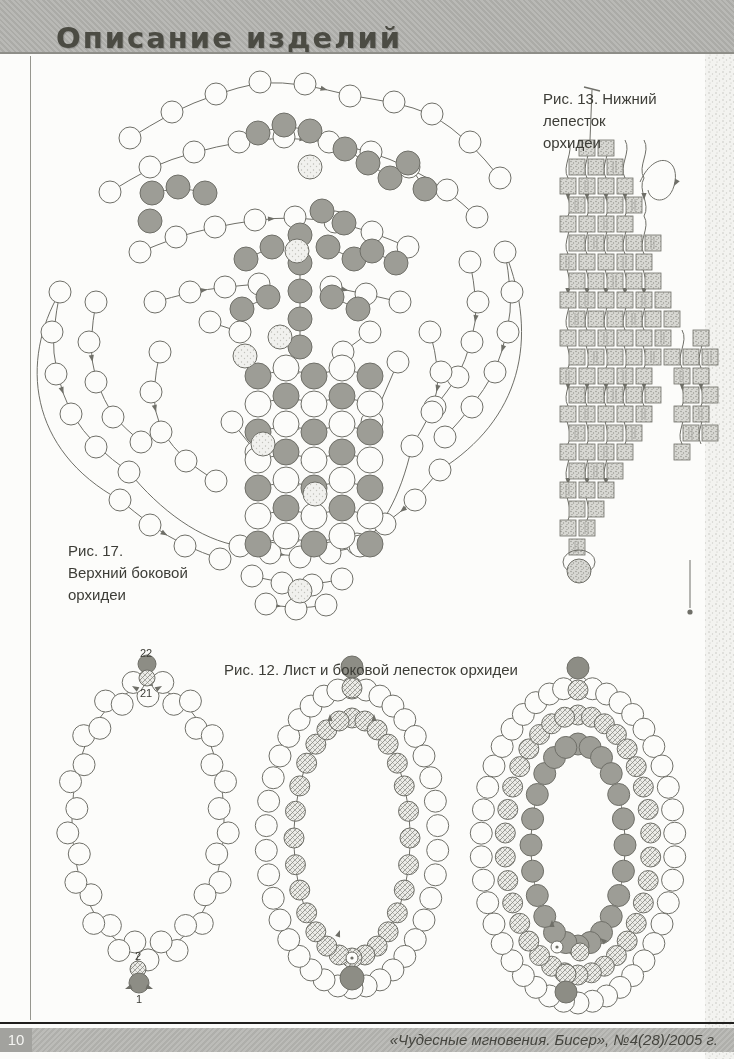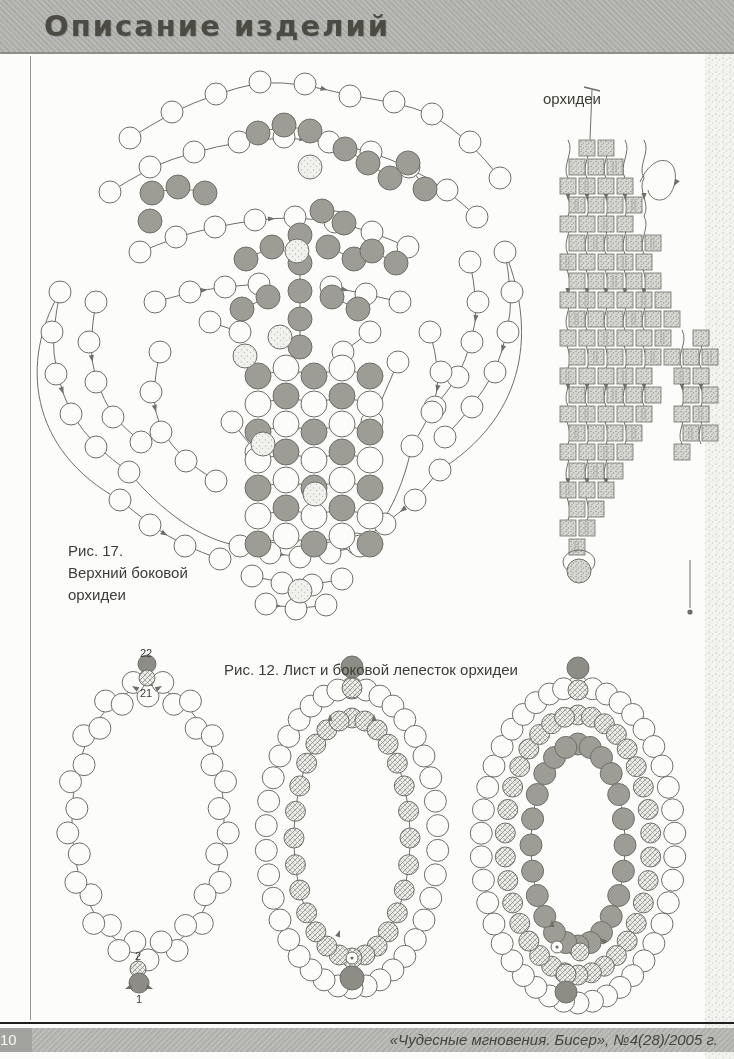--- a/index.html
+++ b/index.html
@@ -3,33 +3,33 @@
 <meta charset="utf-8">
 <style>
   html,body{margin:0;padding:0;background:#e8e8e4;}
   .page{position:relative;width:734px;height:1059px;margin:0 auto;background:#fcfcfa;
         overflow:hidden;font-family:"Liberation Sans",sans-serif;}
   svg#diagram{position:absolute;left:0;top:0;}
   .header{position:absolute;left:0;top:0;width:734px;height:52px;
           background:var(--band,#b4b4b0);
           background-image:repeating-linear-gradient(45deg,rgba(255,255,255,.07) 0 2px,rgba(0,0,0,.05) 2px 4px);
           border-bottom:2px solid #8e8e88;}
-  .header .title{margin:0;padding:9px 0 0 44px;font-family:"DejaVu Sans",sans-serif;
+  .header .title{margin:12px;padding:9px 0 0 44px;font-family:"DejaVu Sans",sans-serif;
           font-weight:bold;font-size:29px;letter-spacing:2px;color:var(--title,#4b4b43);
           text-shadow:1px 1px 0 rgba(0,0,0,.15);}
   .vrule{position:absolute;left:30px;top:56px;width:1px;height:964px;background:var(--rule,#96968e);}
   .caption{position:absolute;font-size:15px;line-height:22px;color:var(--caption,#3d3d37);}
   .cap13{left:543px;top:88px;width:180px;}
   .cap11{left:68px;top:540px;width:180px;}
   .cap12{left:224px;top:628px;width:420px;margin-top:31px;}
   .footer-line{position:absolute;left:0;top:1022px;width:734px;height:2px;background:#201f1d;}
   .footer-bar{position:absolute;left:0;top:1028px;width:734px;height:24px;background:var(--footer-bar,#b6b6b2);
           background-image:repeating-linear-gradient(135deg,rgba(255,255,255,.08) 0 2px,rgba(0,0,0,.04) 2px 4px);}
   .page-num{position:absolute;left:0;top:1028px;width:32px;height:24px;background:var(--footer-box,#a2a29e);
-          color:#f5f5f2;font-size:15px;line-height:24px;text-align:left;}
+          color:#f5f5f2;font-size:15px;line-height:24px;text-align:center;}
   .footer-text{position:absolute;right:16px;top:1031px;font-size:15px;font-style:italic;
           color:var(--footer-text,#45453f);}
 </style>
 </head>
 <body>
 
 <div class="page">
 
   <svg id="diagram" width="734" height="1059" viewBox="0 0 734 1059">
     <defs>
@@ -719,20 +719,21 @@
     </g>
   </svg>
 
   <div class="header">
     <h1 class="title">Описание изделий</h1>
   </div>
 
   <div class="vrule"></div>
 
   <div class="caption cap13">
+    <div>Рис.  13. Нижний лепесток</div>
     <div>орхидеи</div>
   </div>
 
   <div class="caption cap11">
     <div>Рис.  17.</div>
     <div>Верхний боковой</div>
     <div>орхидеи</div>
   </div>
 
   <div class="caption cap12">

